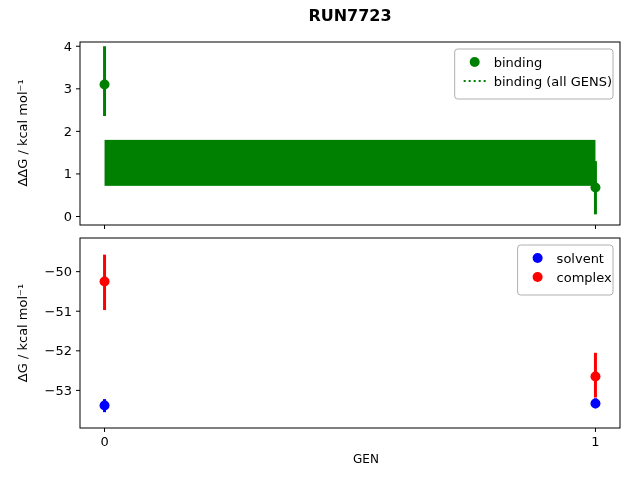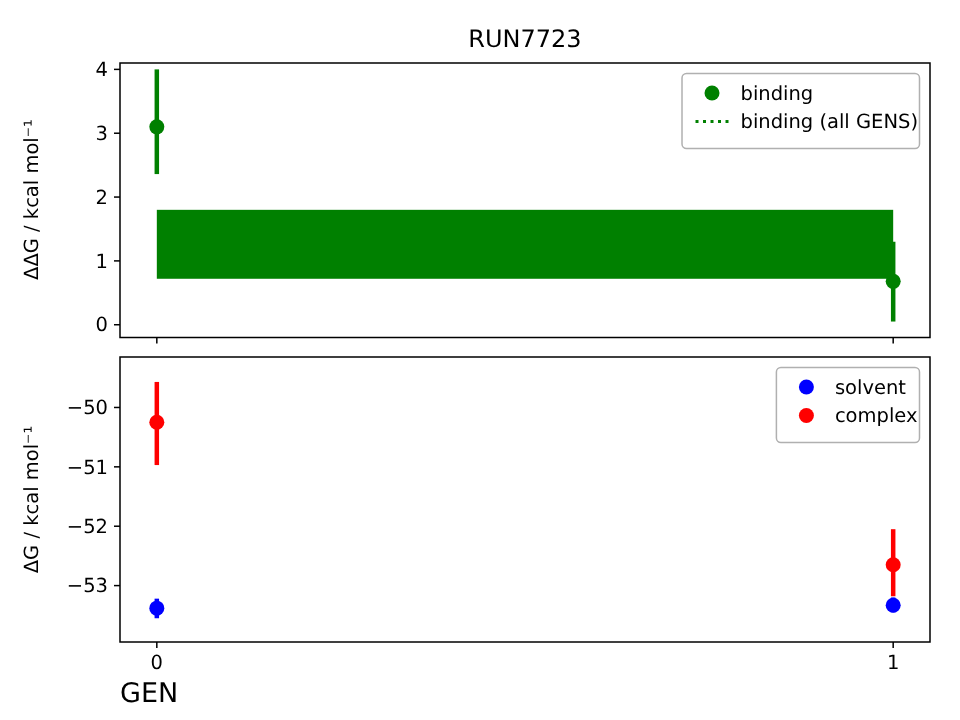--- a/index.html
+++ b/index.html
@@ -2,32 +2,32 @@
 <html><head>
 <meta charset="utf-8">
 <style>
   html,body{margin:0;padding:0;background:#ffffff;}
   .figure{
     position:relative;width:640px;height:480px;background:#ffffff;
     font-family:"DejaVu Sans","Liberation Sans",sans-serif;color:#000;
     overflow:hidden;
   }
   .fig-title{
-    position:absolute;top:16px;left:80px;width:540px;text-align:center;
-    font-size:16px;font-weight:normal;
+    position:absolute;top:6px;left:80px;width:540px;text-align:center;
+    font-size:16px;font-weight:bold;
   }
   .ylabel{
     position:absolute;font-size:13px;white-space:nowrap;
     transform:translate(-50%,-50%) rotate(-90deg);
   }
   #yl0{left:22px;top:133px;}
   #yl1{left:22px;top:333px;}
   .xlabel{
-    position:absolute;left:80px;width:540px;top:452px;text-align:left;
-    font-size:18px;
+    position:absolute;left:96px;width:540px;top:452px;text-align:center;
+    font-size:12px;
   }
   svg{position:absolute;left:0;top:0;}
   text{font-family:"DejaVu Sans","Liberation Sans",sans-serif;}
 </style>
 </head>
 <body>
 
 <div class="figure">
   <div class="fig-title">RUN7723</div>
   <div class="ylabel" id="yl0">ΔΔG / kcal mol⁻¹</div>

